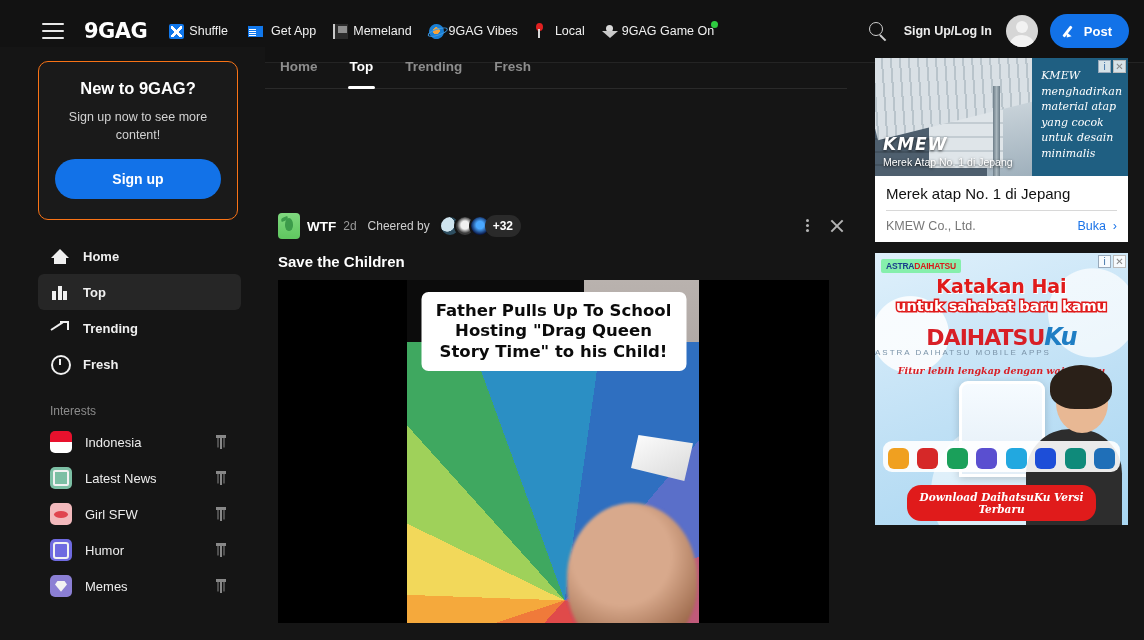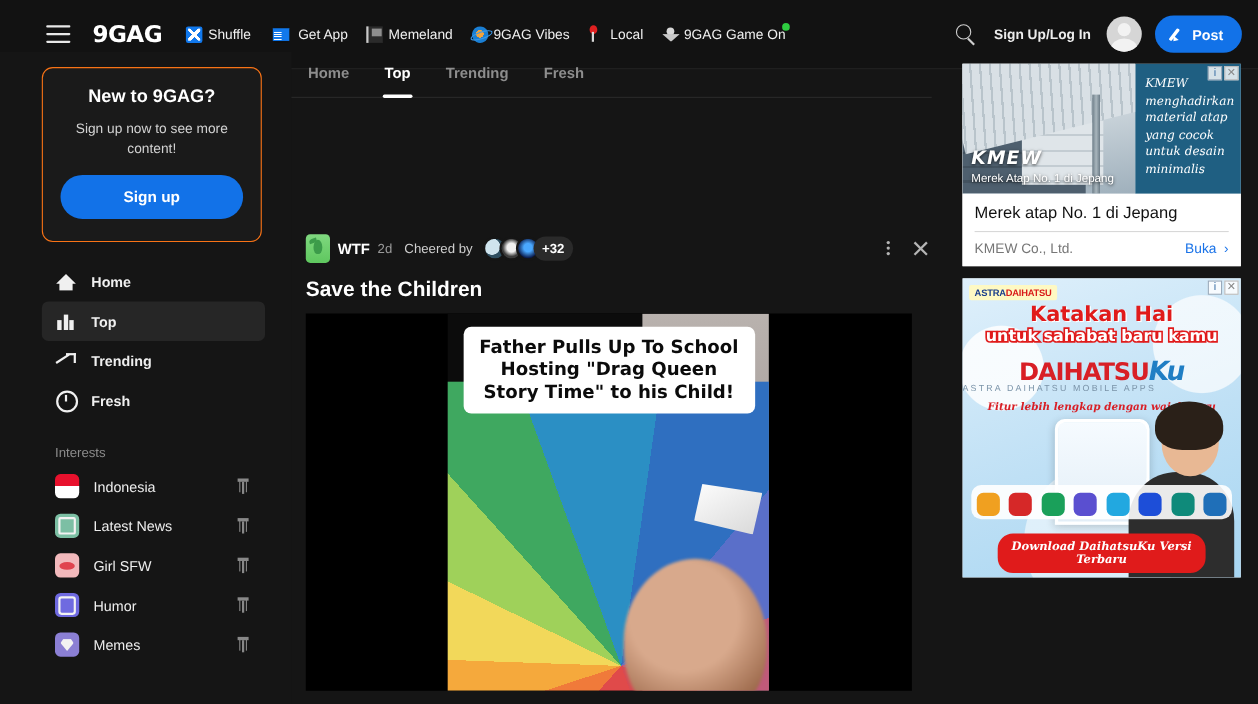--- a/index.html
+++ b/index.html
@@ -304,21 +304,21 @@
     box-shadow: 0 5px 0 #b5b5b5, 0 10px 0 #b5b5b5;
   }
   .closex { width: 20px; height: 20px; position: relative; cursor: pointer; }
   .closex::before, .closex::after {
     content:""; position:absolute; left:2px; top:9px; width:16px; height:2px;
     background:#b5b5b5;
   }
   .closex::before { transform: rotate(45deg); }
   .closex::after { transform: rotate(-45deg); }
   .post-title {
-    font-size: 19px; font-weight: bold; color: #fff;
+    font-size: 15px; font-weight: bold; color: #fff;
     padding: 12px 0 10px 13px;
   }
   .media {
     margin-left: 13px; width: 551px; height: 343px;
     background: #000; position: relative; overflow: hidden;
   }
   .vid-inner {
     position: absolute; left: 129px; top: 0; width: 292px; height: 343px;
     overflow: hidden; background: #0c0c0c;
   }
@@ -427,21 +427,21 @@
   .ad2 { height: 272px; overflow: hidden; background: #eaf4fb; position: relative; }
   .ad2-bg {
     position: absolute; inset: 0;
     background:
       radial-gradient(circle at 14% 30%, rgba(255,255,255,.85) 0 38px, transparent 39px),
       radial-gradient(circle at 86% 22%, rgba(255,255,255,.7) 0 44px, transparent 45px),
       radial-gradient(circle at 50% 88%, rgba(255,255,255,.55) 0 70px, transparent 71px),
       linear-gradient(160deg,#dff0fb 0%, #bfe0f5 55%, #a8d6f2 100%);
   }
   .astra {
-    position: absolute; left: 6px; top: 6px; background: #fef9c3;
+    position: absolute; left: 6px; top: 6px; background: #86efac;
     padding: 2px 5px; border-radius: 2px; z-index: 3;
     font-size: 8.5px; font-weight: bold; letter-spacing: -.2px;
   }
   .astra .a1 { color: #1a3e8c; }
   .astra .a2 { color: #d91a1a; }
   .ad2-h1 {
     position: absolute; left: 0; right: 0; top: 22px; text-align: center; z-index: 3;
     font-family: "DejaVu Sans", sans-serif;
     font-weight: bold; font-size: 19px; color: #e01b1b;
     text-shadow: 1px 1px 0 #fff;

